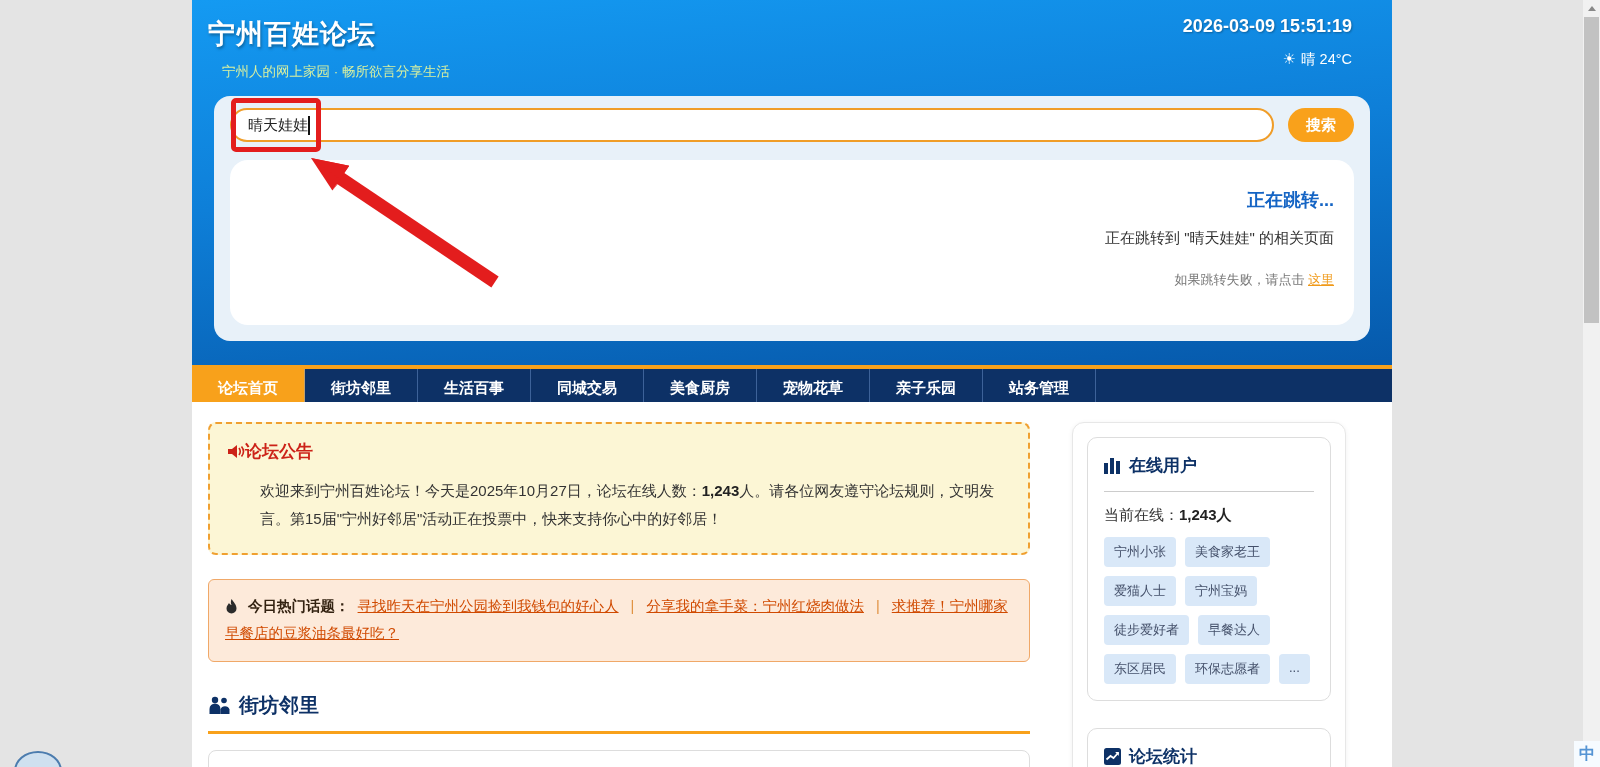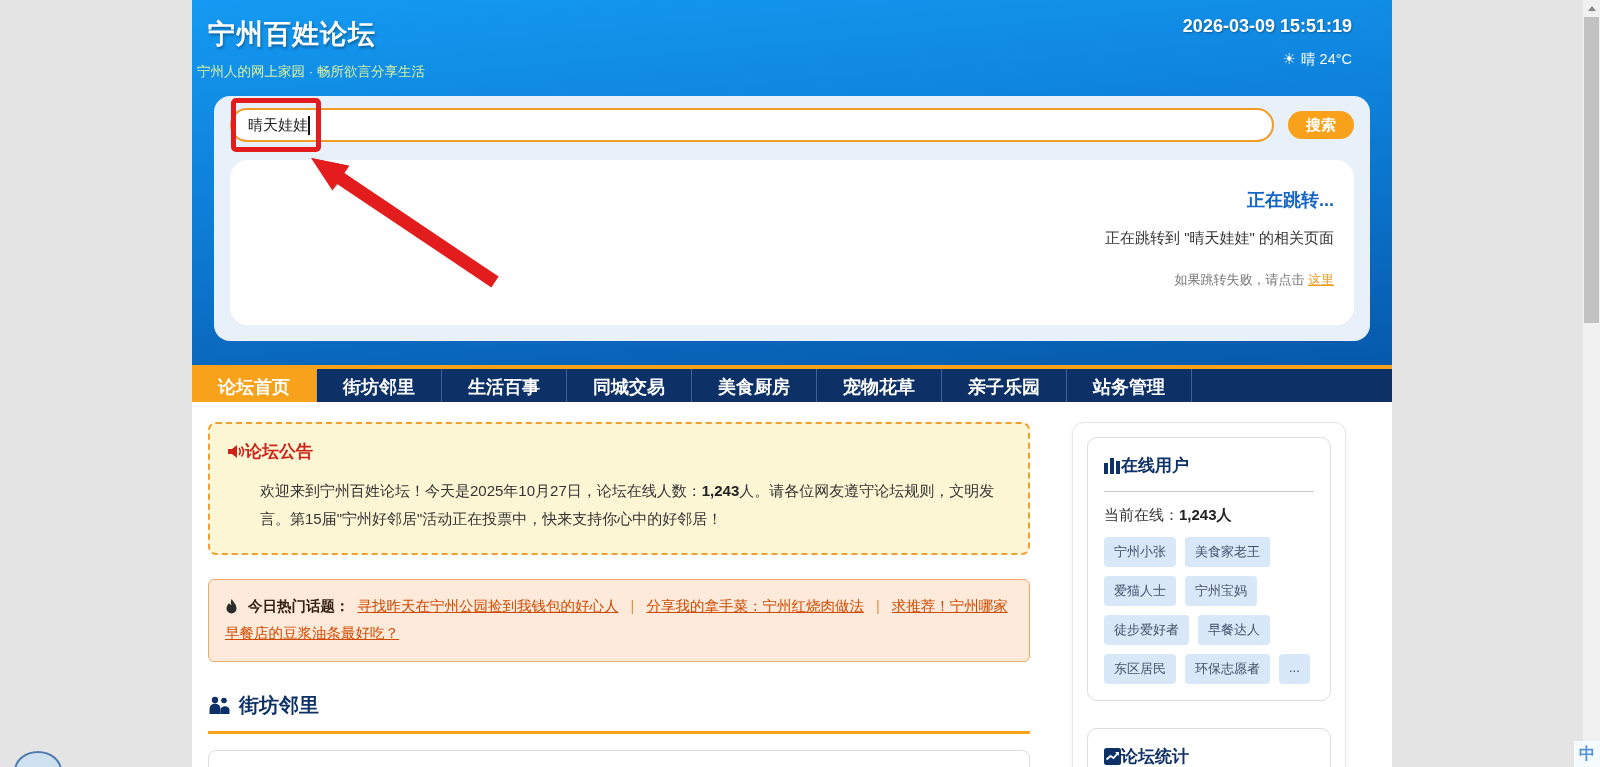--- a/index.html
+++ b/index.html
@@ -8,54 +8,54 @@
 
   
   .page { position:absolute; left:192px; top:0; width:1200px; height:767px;
     background:#ffffff; overflow:hidden; }
 
   
   .hdr { position:relative; background:linear-gradient(175deg,#149af2 0%,#0e7fd8 45%,#0659ab 100%);
     padding:16px 0 24px; }
   .hdr h1 { color:#fff; font-size:27px; font-weight:bold; letter-spacing:1px;
     padding-left:16px; text-shadow:1px 2px 3px rgba(0,0,0,.35); }
-  .hdr .sub { color:#d8f0a0; font-size:13.5px; padding-left:5px; margin-top:11px; }
+  .hdr .sub { color:#d8f0a0; font-size:13.5px; padding-left:30px; margin-top:11px; }
   .hdr-right { position:absolute; top:16px; right:40px; text-align:right; color:#fff; }
   .hdr-right .dt { font-size:18px; font-weight:bold; text-shadow:1px 1px 2px rgba(0,0,0,.3); }
   .hdr-right .wx { font-size:14.5px; margin-top:13px; }
   .hdr-right .sun { font-size:15px; margin-right:5px; }
 
   
   .search-card { margin:15px 22px 0; background:#e8f1f9; border-radius:16px;
     padding:12px 16px 16px; }
   .search-row { display:flex; align-items:center; gap:14px; }
   .input-wrap { position:relative; flex:1; }
   .search-input { width:100%; height:34px; border:2px solid #f09d28; border-radius:17px;
     padding:0 16px; font-size:15px; color:#222; outline:none; background:#fff;
     font-family:inherit; }
   .caret { position:absolute; left:78px; top:8px; width:1.5px; height:19px; background:#111; }
-  .search-btn { width:66px; height:28px; border:none; border-radius:17px; background:#f9a11b;
+  .search-btn { width:66px; height:34px; border:none; border-radius:17px; background:#f9a11b;
     color:#fff; font-size:15px; font-weight:bold; cursor:pointer; font-family:inherit; }
 
   
   .redirect-box { margin-top:18px; background:#fff; border-radius:18px;
     padding:28px 20px 36px; text-align:right; }
   .redirect-title { color:#1464c4; font-size:18px; font-weight:bold; }
   .redirect-msg { color:#333; font-size:15px; margin-top:17px; }
   .redirect-small { color:#777; font-size:13px; margin-top:23px; }
   .redirect-small a { color:#f09a1a; text-decoration:underline; }
 
   
   .hl-box { position:absolute; left:39px; top:98px; width:90px; height:54px;
     border:5px solid #e31d1d; border-radius:5px; z-index:30; pointer-events:none; }
   .hl-arrow { position:absolute; left:105px; top:150px; z-index:30; pointer-events:none; }
 
   
   .nav { display:flex; background:#0d3166; border-top:4px solid #f8a11b; height:37px; }
-  .nav-tab { color:#fff; font-size:18px; font-weight:600; line-height:37px; padding:0 26px;
+  .nav-tab { color:#fff; font-size:15px; font-weight:600; line-height:37px; padding:0 26px;
     border-right:1px solid rgba(120,160,215,.45); cursor:pointer; white-space:nowrap; }
   .nav-tab.active { background:#f8a11b; }
 
   
   .content { display:flex; padding:20px 46px 0 16px; background:#fff; }
   .main-col { flex:1; min-width:0; }
   .side-col { width:274px; margin-left:42px; flex:none; }
 
   
   .notice { background:#fcf6d5; border:2px dashed #f0a030; border-radius:8px;
@@ -77,21 +77,21 @@
     color:#0d3166; font-size:20px; font-weight:bold;
     border-bottom:3px solid #f8a11b; padding-bottom:12px; }
   .post-card { margin-top:16px; border:1px solid #ddd; border-radius:8px;
     padding:20px 22px; background:#fff; }
 
   
   .side-card { background:#fff; border:1px solid #e7e7e7; border-radius:12px;
     padding:14px; box-shadow:0 1px 5px rgba(0,0,0,.06); }
   .side-box { border:1px solid #ddd; border-radius:10px; padding:16px; background:#fff; }
   .side-box + .side-box { margin-top:27px; }
-  .side-head { display:flex; align-items:center; gap:0; color:#0d3166;
+  .side-head { display:flex; align-items:center; gap:8px; color:#0d3166;
     font-size:17px; font-weight:bold; }
   .side-hr { border:none; border-top:1px solid #ccc; margin:14px 0; }
   .online-line { font-size:15px; color:#333; margin-bottom:12px; }
   .online-line b { color:#222; }
   .tags { display:flex; flex-wrap:wrap; gap:9px; }
   .tag { background:#d9e8f8; color:#44506a; font-size:13px; padding:6px 10px;
     border-radius:4px; cursor:pointer; }
 
   
   .scrollbar { position:absolute; right:0; top:0; width:17px; height:767px; background:#f1f1f1; }

